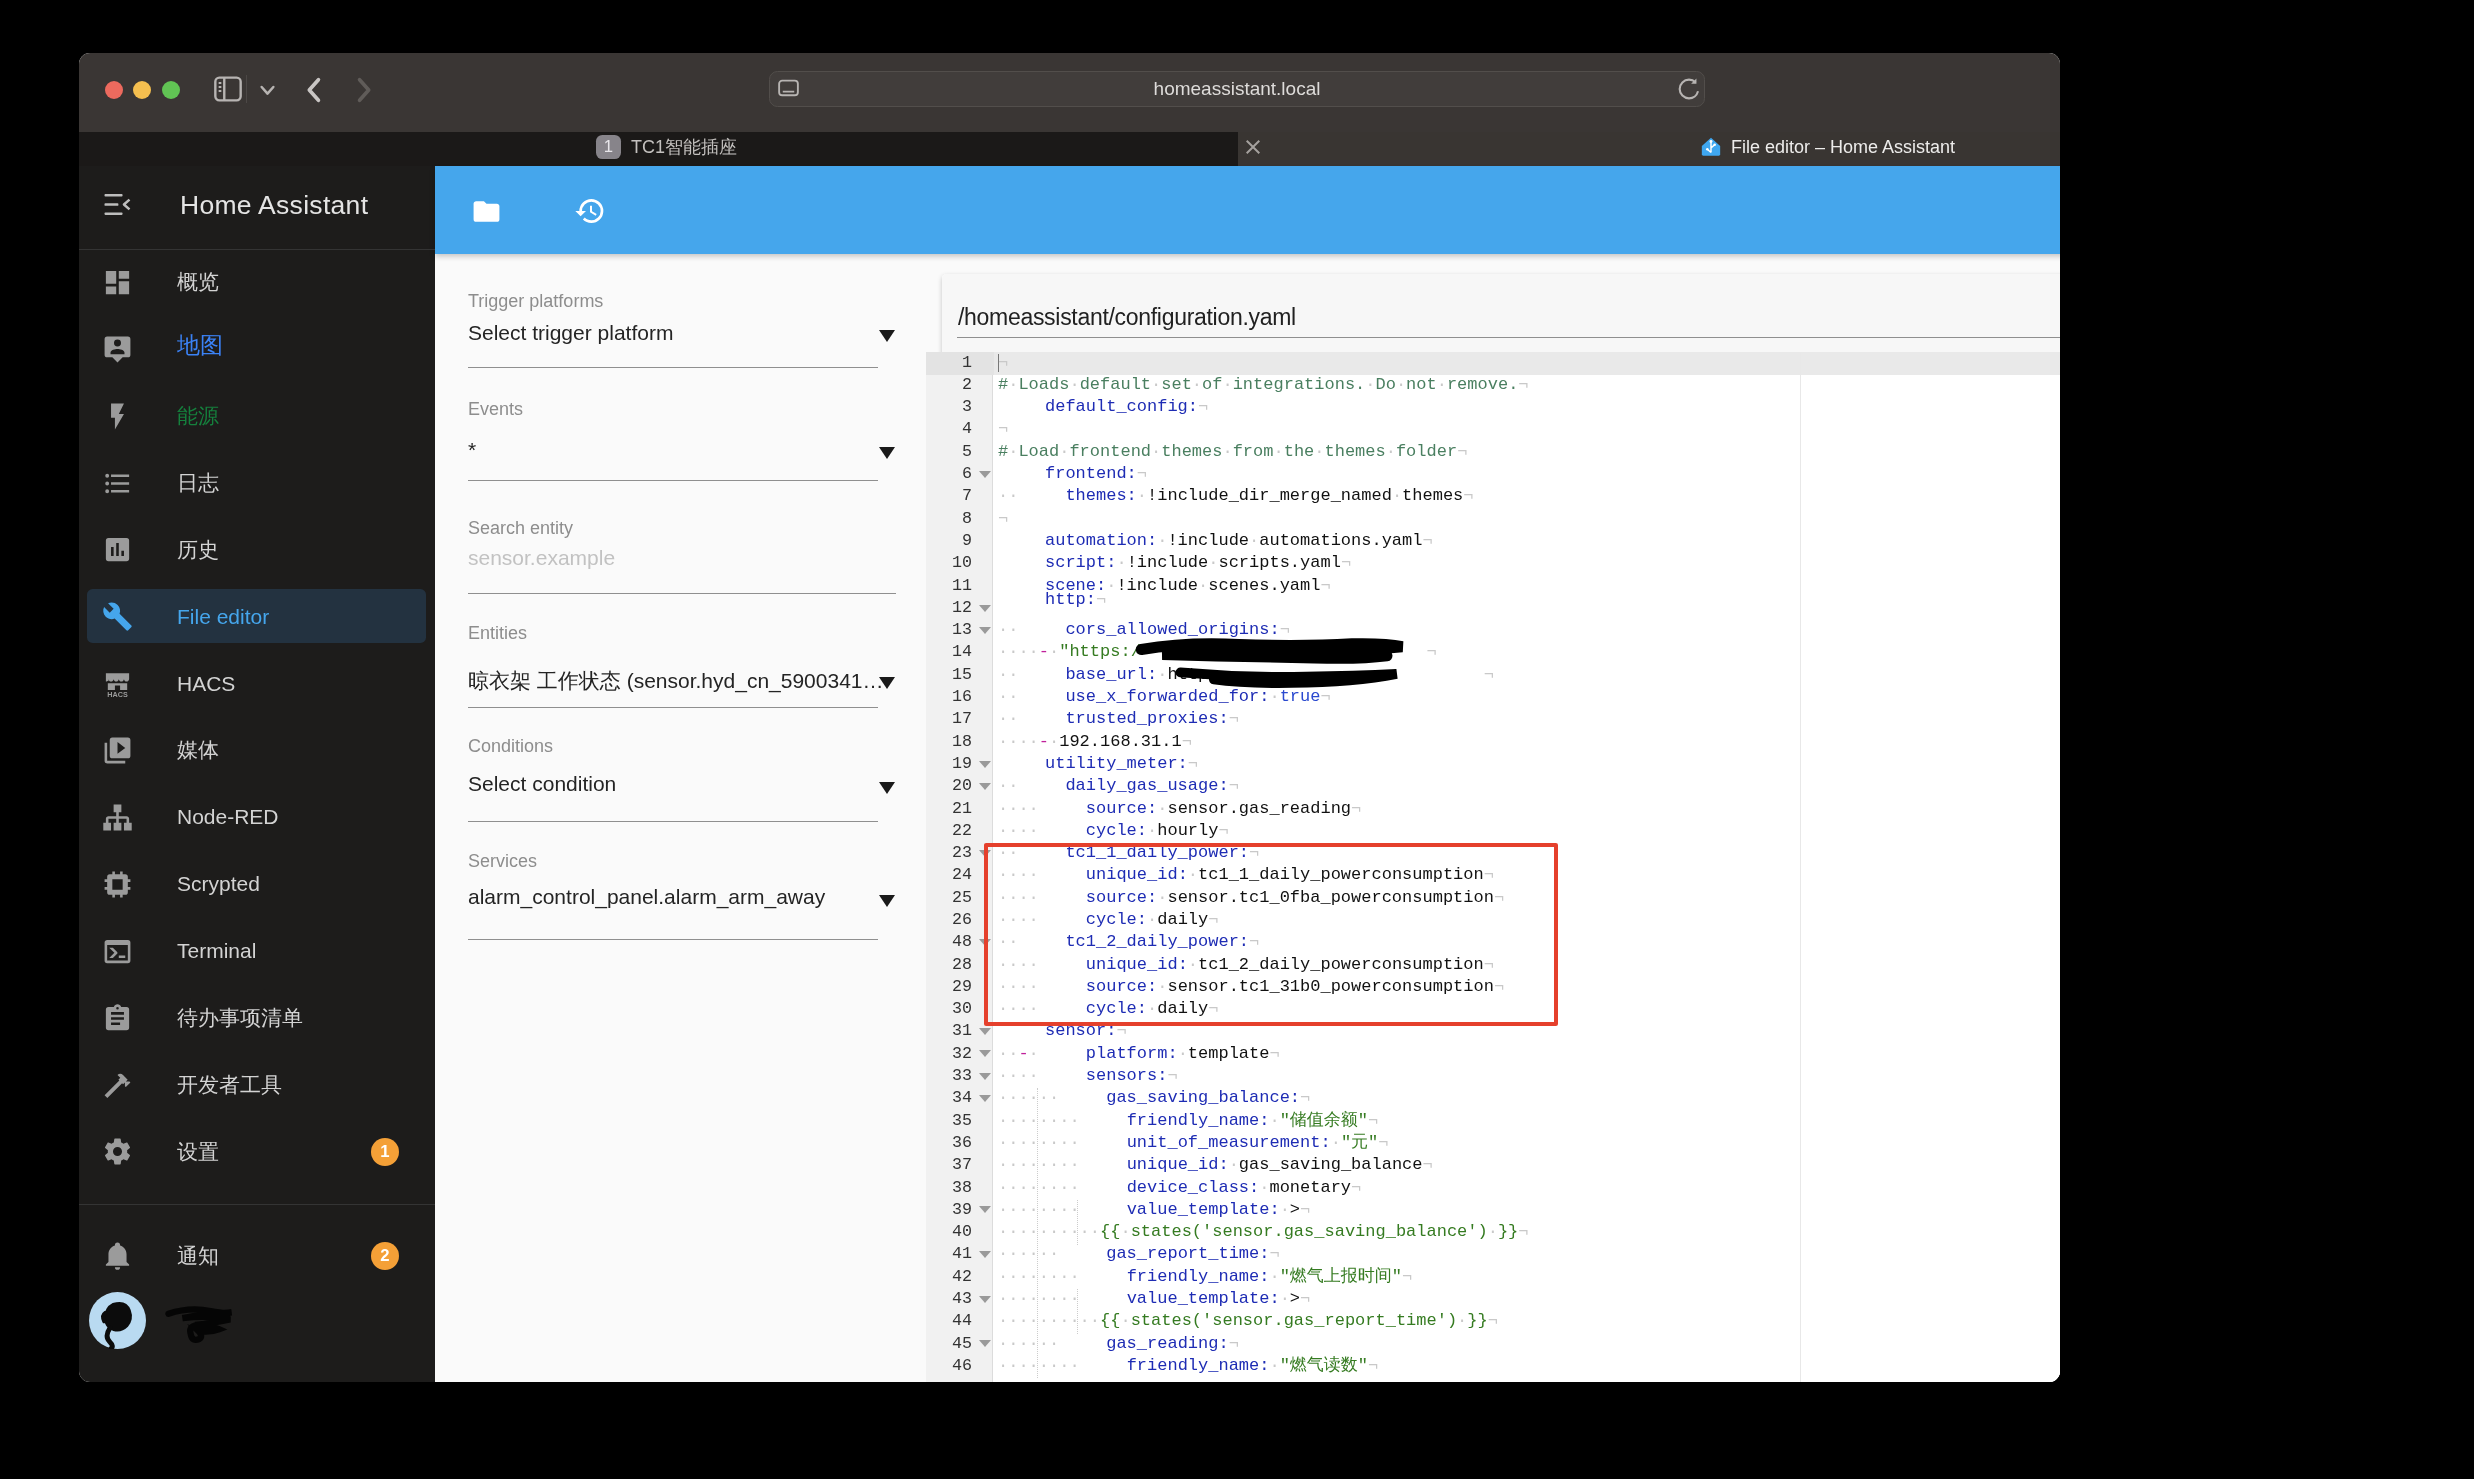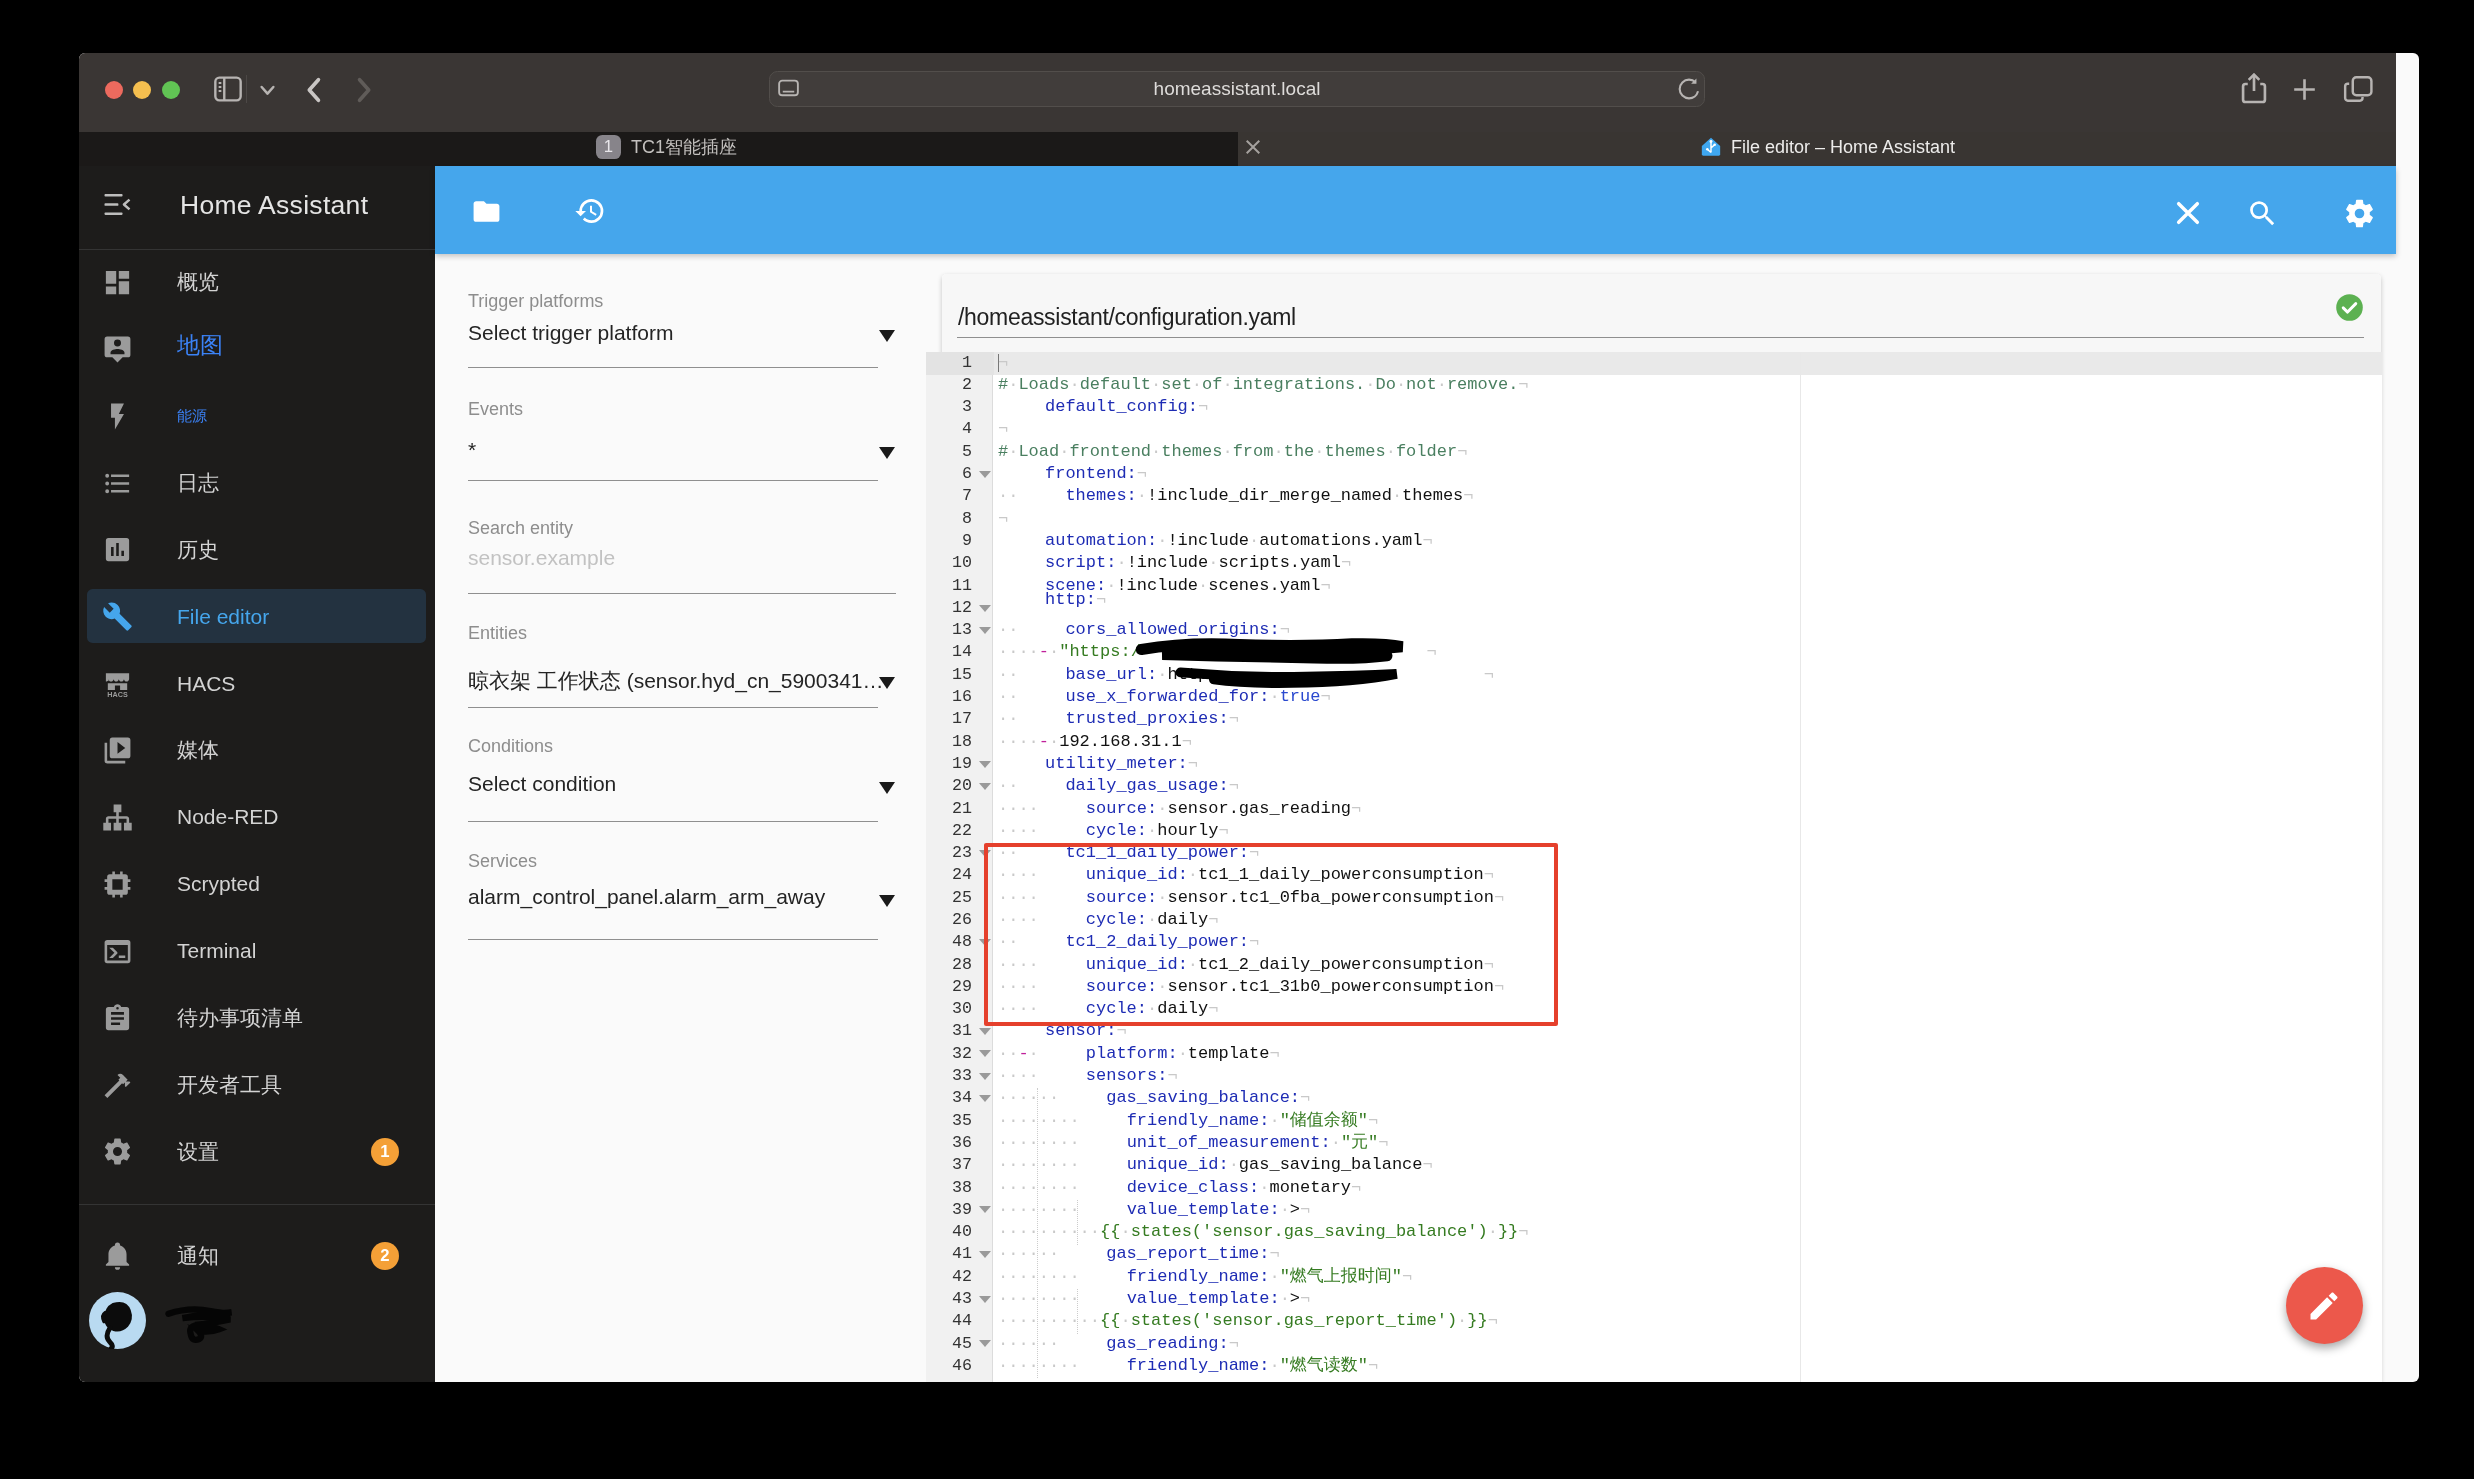--- a/index.html
+++ b/index.html
@@ -1,19 +1,19 @@
 <!DOCTYPE html>
 <html style="font-size:11px"><head><meta charset="utf-8"><style>
 html,body{margin:0;padding:0;background:#000;}
 *{box-sizing:border-box;}
 body{width:2475px;height:1480px;overflow:hidden;position:relative;
      font-family:"Liberation Sans",sans-serif;-webkit-font-smoothing:antialiased;}
 .abs{position:absolute;}
-#win{position:absolute;left:79px;top:53px;width:2340px;height:1329px;
-     border-radius:6px;overflow:hidden;background:#fafafa;
+#win{position:absolute;left:79px;top:53px;width:1981px;height:1329px;
+     border-radius:11px;overflow:hidden;background:#fafafa;
      box-shadow:inset 0 0.7px 0 rgba(255,255,255,.12);}
 #toolbar{position:absolute;left:0;top:0;width:2317px;height:79px;background:#3a3634;}
 #tabbar{position:absolute;left:0;top:79px;width:2317px;height:34px;background:#393532;}
 #tabL{position:absolute;left:0;top:79px;width:1159px;height:34px;background:#1b1918;}
 .tl{position:absolute;top:28px;width:18px;height:18px;border-radius:50%;}
 #sidebar{position:absolute;left:0;top:113px;width:356px;height:1216px;background:#1d1c1b;}
 #main{position:absolute;left:356px;top:113px;width:1961px;height:1216px;background:#fafafa;}
 #bluebar{position:absolute;left:356px;top:113px;width:1961px;height:88px;background:#45a6ec;
   box-shadow:0 2.8px 5.6px rgba(0,0,0,.22);}
 .mitem{position:absolute;left:98px;color:#d3d3d3;font-size:21px;white-space:nowrap;}
@@ -112,21 +112,21 @@
       <path fill="#9b9b9b" d="M13,3V9H21V3M13,21H21V11H13M3,21H11V15H3M3,13H11V3H3V13Z"></path>
     </svg>
 <div class="mitem" style="top:215px;height:28px;line-height:28px;color:#d3d3d3;font-size:21px">概览</div>
 <svg class="abs" style="left:23px;top:281px" width="31" height="31" viewBox="0 0 24 24" xmlns="http://www.w3.org/2000/svg">
       <path fill="#9b9b9b" d="M20,2H4A2,2 0 0,0 2,4V16A2,2 0 0,0 4,18H8L12,22L16,18H20A2,2 0 0,0 22,16V4A2,2 0 0,0 20,2M12,4.3A2.7,2.7 0 0,1 14.7,7A2.7,2.7 0 0,1 12,9.7A2.7,2.7 0 0,1 9.3,7A2.7,2.7 0 0,1 12,4.3M17.4,15.6H6.6V14.25C6.6,12.45 10.2,11.55 12,11.55C13.8,11.55 17.4,12.45 17.4,14.25V15.6Z"></path>
     </svg>
 <div class="mitem" style="top:278px;height:28px;line-height:28px;color:#3b82f6;font-size:23px">地图</div>
 <svg class="abs" style="left:23px;top:348px" width="31" height="31" viewBox="0 0 24 24" xmlns="http://www.w3.org/2000/svg">
       <path fill="#9b9b9b" d="M7,2V13H10V22L17,10H13L17,2H7Z"></path>
     </svg>
-<div class="mitem" style="top:349px;height:28px;line-height:28px;color:#3b82f6;font-size:15px">能源</div>
+<div class="mitem" style="top:349px;height:28px;line-height:28px;color:#15803d;font-size:21px">能源</div>
 <svg class="abs" style="left:23px;top:415px" width="31" height="31" viewBox="0 0 24 24" xmlns="http://www.w3.org/2000/svg">
       <path fill="#9b9b9b" d="M7,5H21V7H7V5M7,13V11H21V13H7M4,4.5A1.5,1.5 0 0,1 5.5,6A1.5,1.5 0 0,1 4,7.5A1.5,1.5 0 0,1 2.5,6A1.5,1.5 0 0,1 4,4.5M4,10.5A1.5,1.5 0 0,1 5.5,12A1.5,1.5 0 0,1 4,13.5A1.5,1.5 0 0,1 2.5,12A1.5,1.5 0 0,1 4,10.5M7,19V17H21V19H7M4,16.5A1.5,1.5 0 0,1 5.5,18A1.5,1.5 0 0,1 4,19.5A1.5,1.5 0 0,1 2.5,18A1.5,1.5 0 0,1 4,16.5Z"></path>
     </svg>
 <div class="mitem" style="top:416px;height:28px;line-height:28px;color:#d3d3d3;font-size:21px">日志</div>
 <svg class="abs" style="left:23px;top:481px" width="31" height="31" viewBox="0 0 24 24" xmlns="http://www.w3.org/2000/svg">
       <path fill="#9b9b9b" d="M19,3H5A2,2 0 0,0 3,5V19A2,2 0 0,0 5,21H19A2,2 0 0,0 21,19V5A2,2 0 0,0 19,3M9,17H7V10H9V17M13,17H11V7H13V17M17,17H15V13H17V17Z"></path>
     </svg>
 <div class="mitem" style="top:483px;height:28px;line-height:28px;color:#d3d3d3;font-size:21px">历史</div>
 <div class="abs" style="left:7.7px;top:536px;width:339px;height:54px;border-radius:5.6px;background:#233240"></div>
 <svg class="abs" style="left:23px;top:548px" width="31" height="31" viewBox="0 0 24 24" xmlns="http://www.w3.org/2000/svg">

